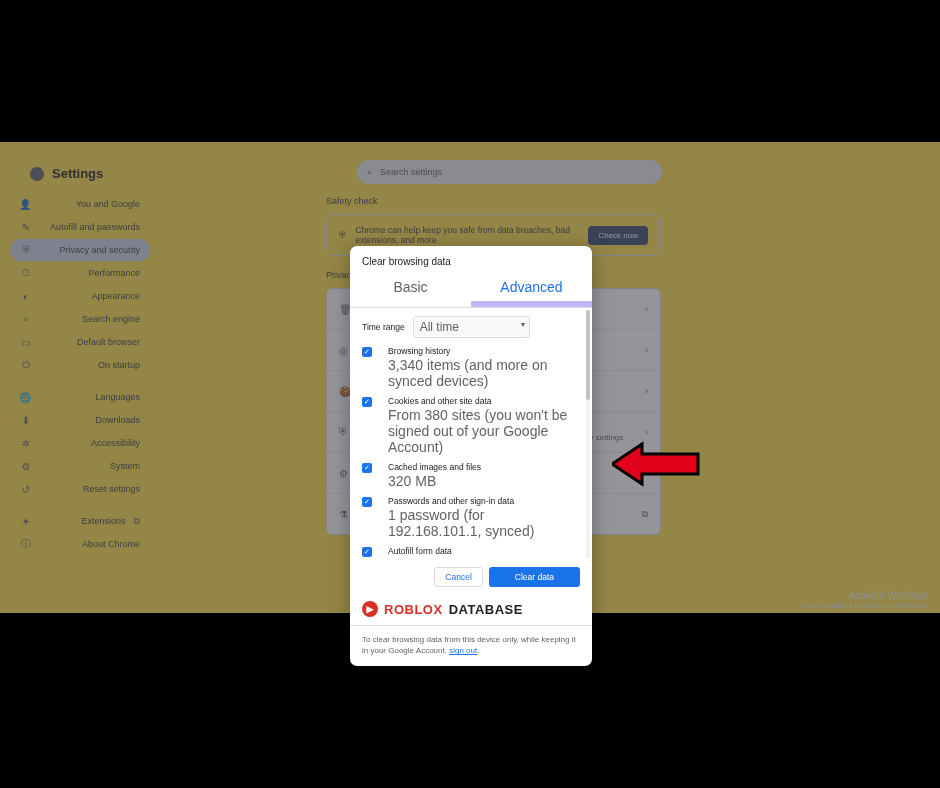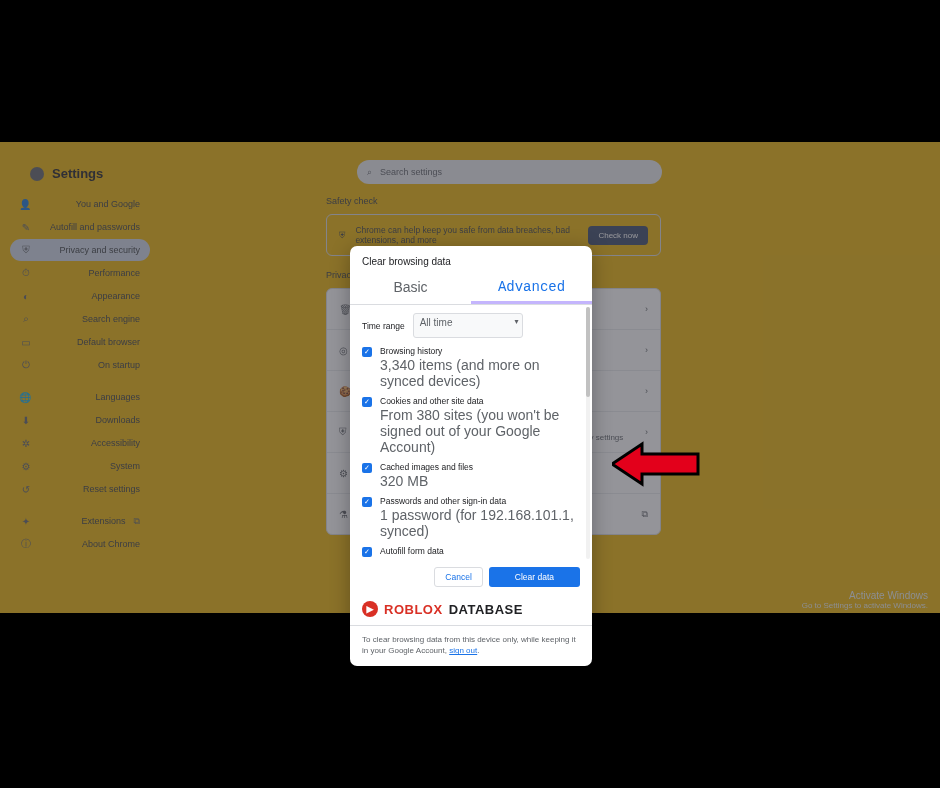--- a/index.html
+++ b/index.html
@@ -1,17 +1,17 @@
 <!DOCTYPE html>
 <html><head>
 <meta charset="utf-8">
 <style>
 * { box-sizing: border-box; margin: 0; padding: 0; font-family: Arial, sans-serif; }
 body { background: #000; width: 940px; height: 788px; position: relative; overflow: hidden; }
-.browser-area { position: absolute; top: 142px; left: 0; right: 0; bottom: 175px; background: #eab308; }
+.browser-area { position: absolute; top: 142px; left: 0; right: 0; bottom: 175px; background: #fde047; }
 .overlay { position: absolute; inset: 0; background: rgba(60,60,70,0.55); pointer-events: none; }
 .page-title { position: absolute; top: 24px; left: 30px; font-size: 13px; font-weight: 600; color: #202124; display: flex; align-items: center; gap: 8px; }
 .chrome-icon { width: 14px; height: 14px; border-radius: 50%; background: #5f6368; }
 .sidebar { position: absolute; top: 50px; left: 10px; width: 140px; font-size: 9px; color: #3c4043; }
 .side-item { padding: 5px 10px; display: flex; align-items: center; gap: 8px; border-radius: 20px; margin: 1px 0; }
 .side-item.active { background: #cfd8e6; }
 .side-icon { width: 12px; height: 12px; display: flex; align-items: center; justify-content: center; color: #5f6368; font-size: 10px; }
 .side-sep { height: 8px; }
 .side-label { flex: 1; text-align: right; }
 .open-icon { font-size: 9px; color: #5f6368; }
@@ -26,28 +26,28 @@
 .settings-row:last-child { border-bottom: none; }
 .row-icon { color: #5f6368; font-size: 10px; }
 .row-text { flex: 1; color: #3c4043; }
 .row-sub { color: #5f6368; font-size: 8px; margin-top: 1px; }
 .row-arrow { color: #5f6368; font-size: 9px; }
 
 .dialog { position: absolute; top: 246px; left: 350px; width: 242px; background: #fff; border-radius: 7px; box-shadow: 0 4px 20px rgba(0,0,0,0.3); z-index: 10; font-size: 9px; color: #202124; }
 .dialog-title { padding: 10px 12px 6px; font-size: 10px; font-weight: 500; }
 .tabs { display: flex; border-bottom: 1px solid #dadce0; }
 .tab { flex: 1; text-align: center; padding: 6px 0; font-size: 14px; color: #5f6368; }
-.tab.active { color: #1a73e8; border-bottom: 3px solid #c4b5fd; font-family: Liberation Mono, monospace; }
+.tab.active { color: #1a73e8; border-bottom: 6px solid #c4b5fd; }
 .dialog-body { padding: 8px 12px 4px; position: relative; }
 .scroll-track { position: absolute; right: 2px; top: 2px; bottom: 2px; width: 4px; background: #f1f1f1; border-radius: 2px; }
 .scroll-thumb { position: absolute; right: 2px; top: 2px; width: 4px; height: 90px; background: #c1c1c1; border-radius: 2px; }
 .time-range { display: flex; align-items: center; gap: 8px; margin-bottom: 8px; font-size: 8.5px; }
-.select { border: 1px solid #dadce0; border-radius: 3px; padding: 3px 70px 9px 6px; font-size: 10px; color: #5f6368; position: relative; background: #f8f9fa; text-align: center; }
+.select { border: 1px solid #dadce0; border-radius: 3px; padding: 3px 70px 3px 6px; font-size: 12px; color: #5f6368; position: relative; background: #f8f9fa; text-align: center; }
 .select::after { content: "▾"; position: absolute; right: 4px; color: #5f6368; font-size: 8px; }
-.check-row { display: flex; gap: 8px; margin-bottom: 7px; }
+.check-row { display: flex; gap: 16px; margin-bottom: 7px; }
 .checkbox { width: 10px; height: 10px; background: #1a73e8; border-radius: 2px; color: #fff; display: flex; align-items: center; justify-content: center; font-size: 7px; flex-shrink: 0; margin-top: 1px; }
 .check-text { flex: 1; }
 .check-label { font-size: 8.5px; color: #202124; }
 .check-sub { font-size: 14px; color: #5f6368; margin-top: 1px; }
 .dialog-actions { display: flex; justify-content: flex-end; gap: 6px; padding: 6px 12px 10px; }
 .btn-outline { border: 1px solid #dadce0; background: #fff; color: #1a73e8; padding: 4px 10px; border-radius: 3px; font-size: 8.5px; }
 .btn-primary { background: #1a73e8; color: #fff; padding: 5px 26px; border-radius: 3px; font-size: 8.5px; }
 .watermark { padding: 4px 12px 8px; display: flex; align-items: center; gap: 6px; }
 .wm-circle { width: 16px; height: 16px; border-radius: 50%; background: #d93025; display: flex; align-items: center; justify-content: center; color: #fff; font-size: 9px; font-weight: bold; }
 .wm-text1 { color: #d93025; font-weight: 900; font-size: 13px; letter-spacing: 0.5px; }

